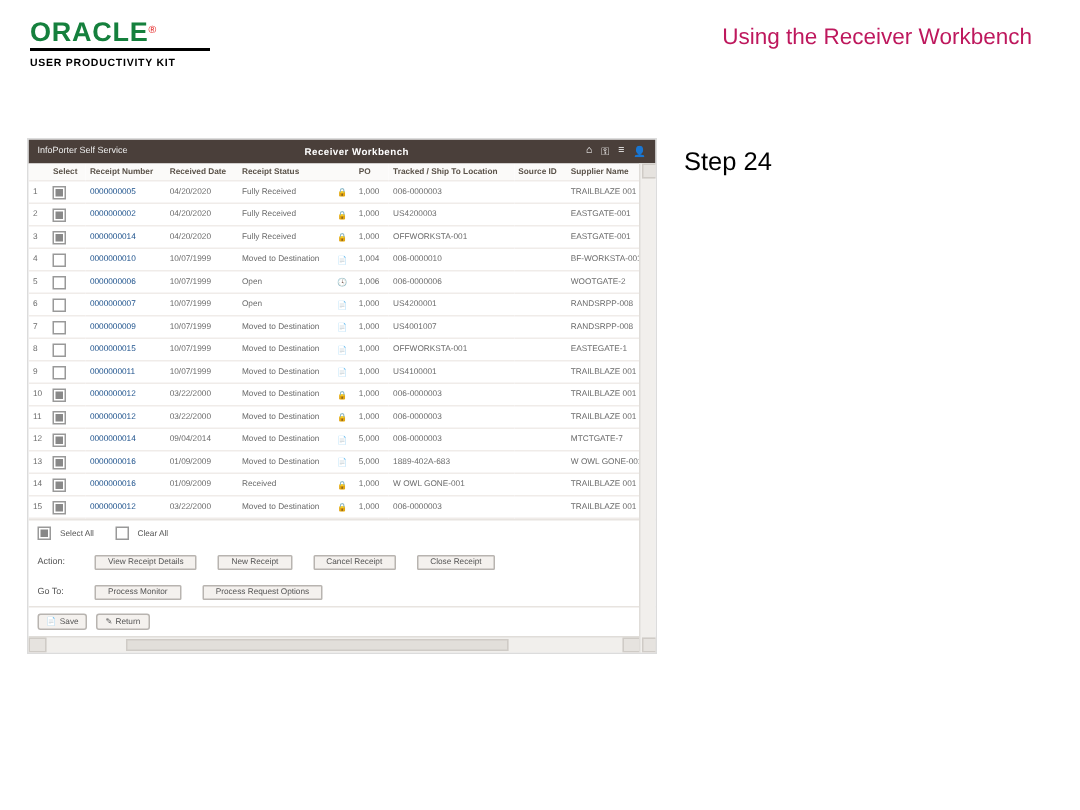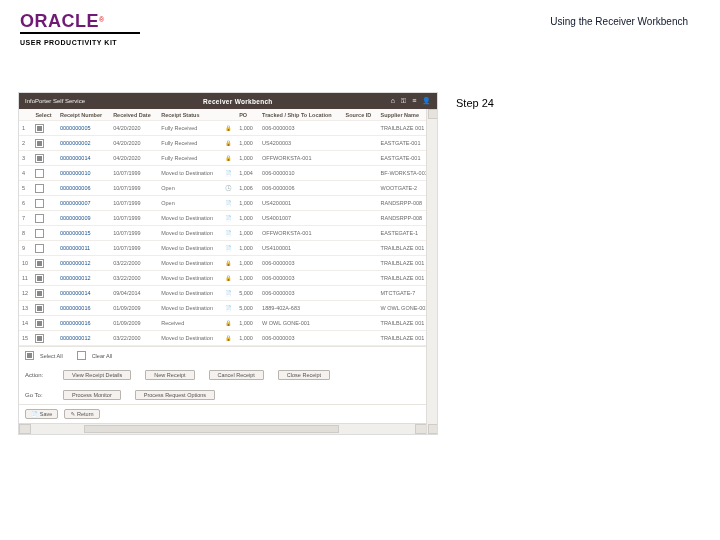--- a/index.html
+++ b/index.html
@@ -16,57 +16,57 @@
     padding: 12px 20px 6px 20px;
     display: flex;
     justify-content: space-between;
     align-items: flex-start;
   }
   .brand-block { display: flex; flex-direction: column; align-items: flex-start; }
   .oracle-logo {
     font-family: Helvetica, Arial, sans-serif;
     font-size: 18px;
     font-weight: 800;
-    color: #701a75;
+    color: #15803d;
     letter-spacing: 0.5px;
     line-height: 1;
   }
   .oracle-tm { font-size: 7px; vertical-align: super; color:#e20e0e; }
   .upk-label {
     font-size: 7px;
     letter-spacing: 0.5px;
     color: #000;
     margin-top: 3px;
     font-weight: bold;
   }
   .brand-hr {
     border: none;
     border-top: 2px solid #000;
     width: 120px;
     margin: 2px 0 2px 0;
   }
   .doc-title {
-    font-size: 10px;
-    color: #0f172a;
+    font-size: 15px;
+    color: #be185d;
     padding-top: 4px;
     padding-right: 12px;
   }
   .content-area {
     display: flex;
     padding: 40px 18px 0 18px;
     gap: 18px;
   }
   .screenshot {
     width: 420px;
     flex: 0 0 420px;
   }
   .instructions {
     flex: 1;
     padding-top: 4px;
-    font-size: 11px;
+    font-size: 17px;
     line-height: 1.4;
   }
   .step-label { margin-bottom: 18px; }
   .emph { font-weight: bold; }
 
   
   .app {
     border: 1px solid #dcdcdc;
     background: #f7f7f7;
     font-size: 6px;

